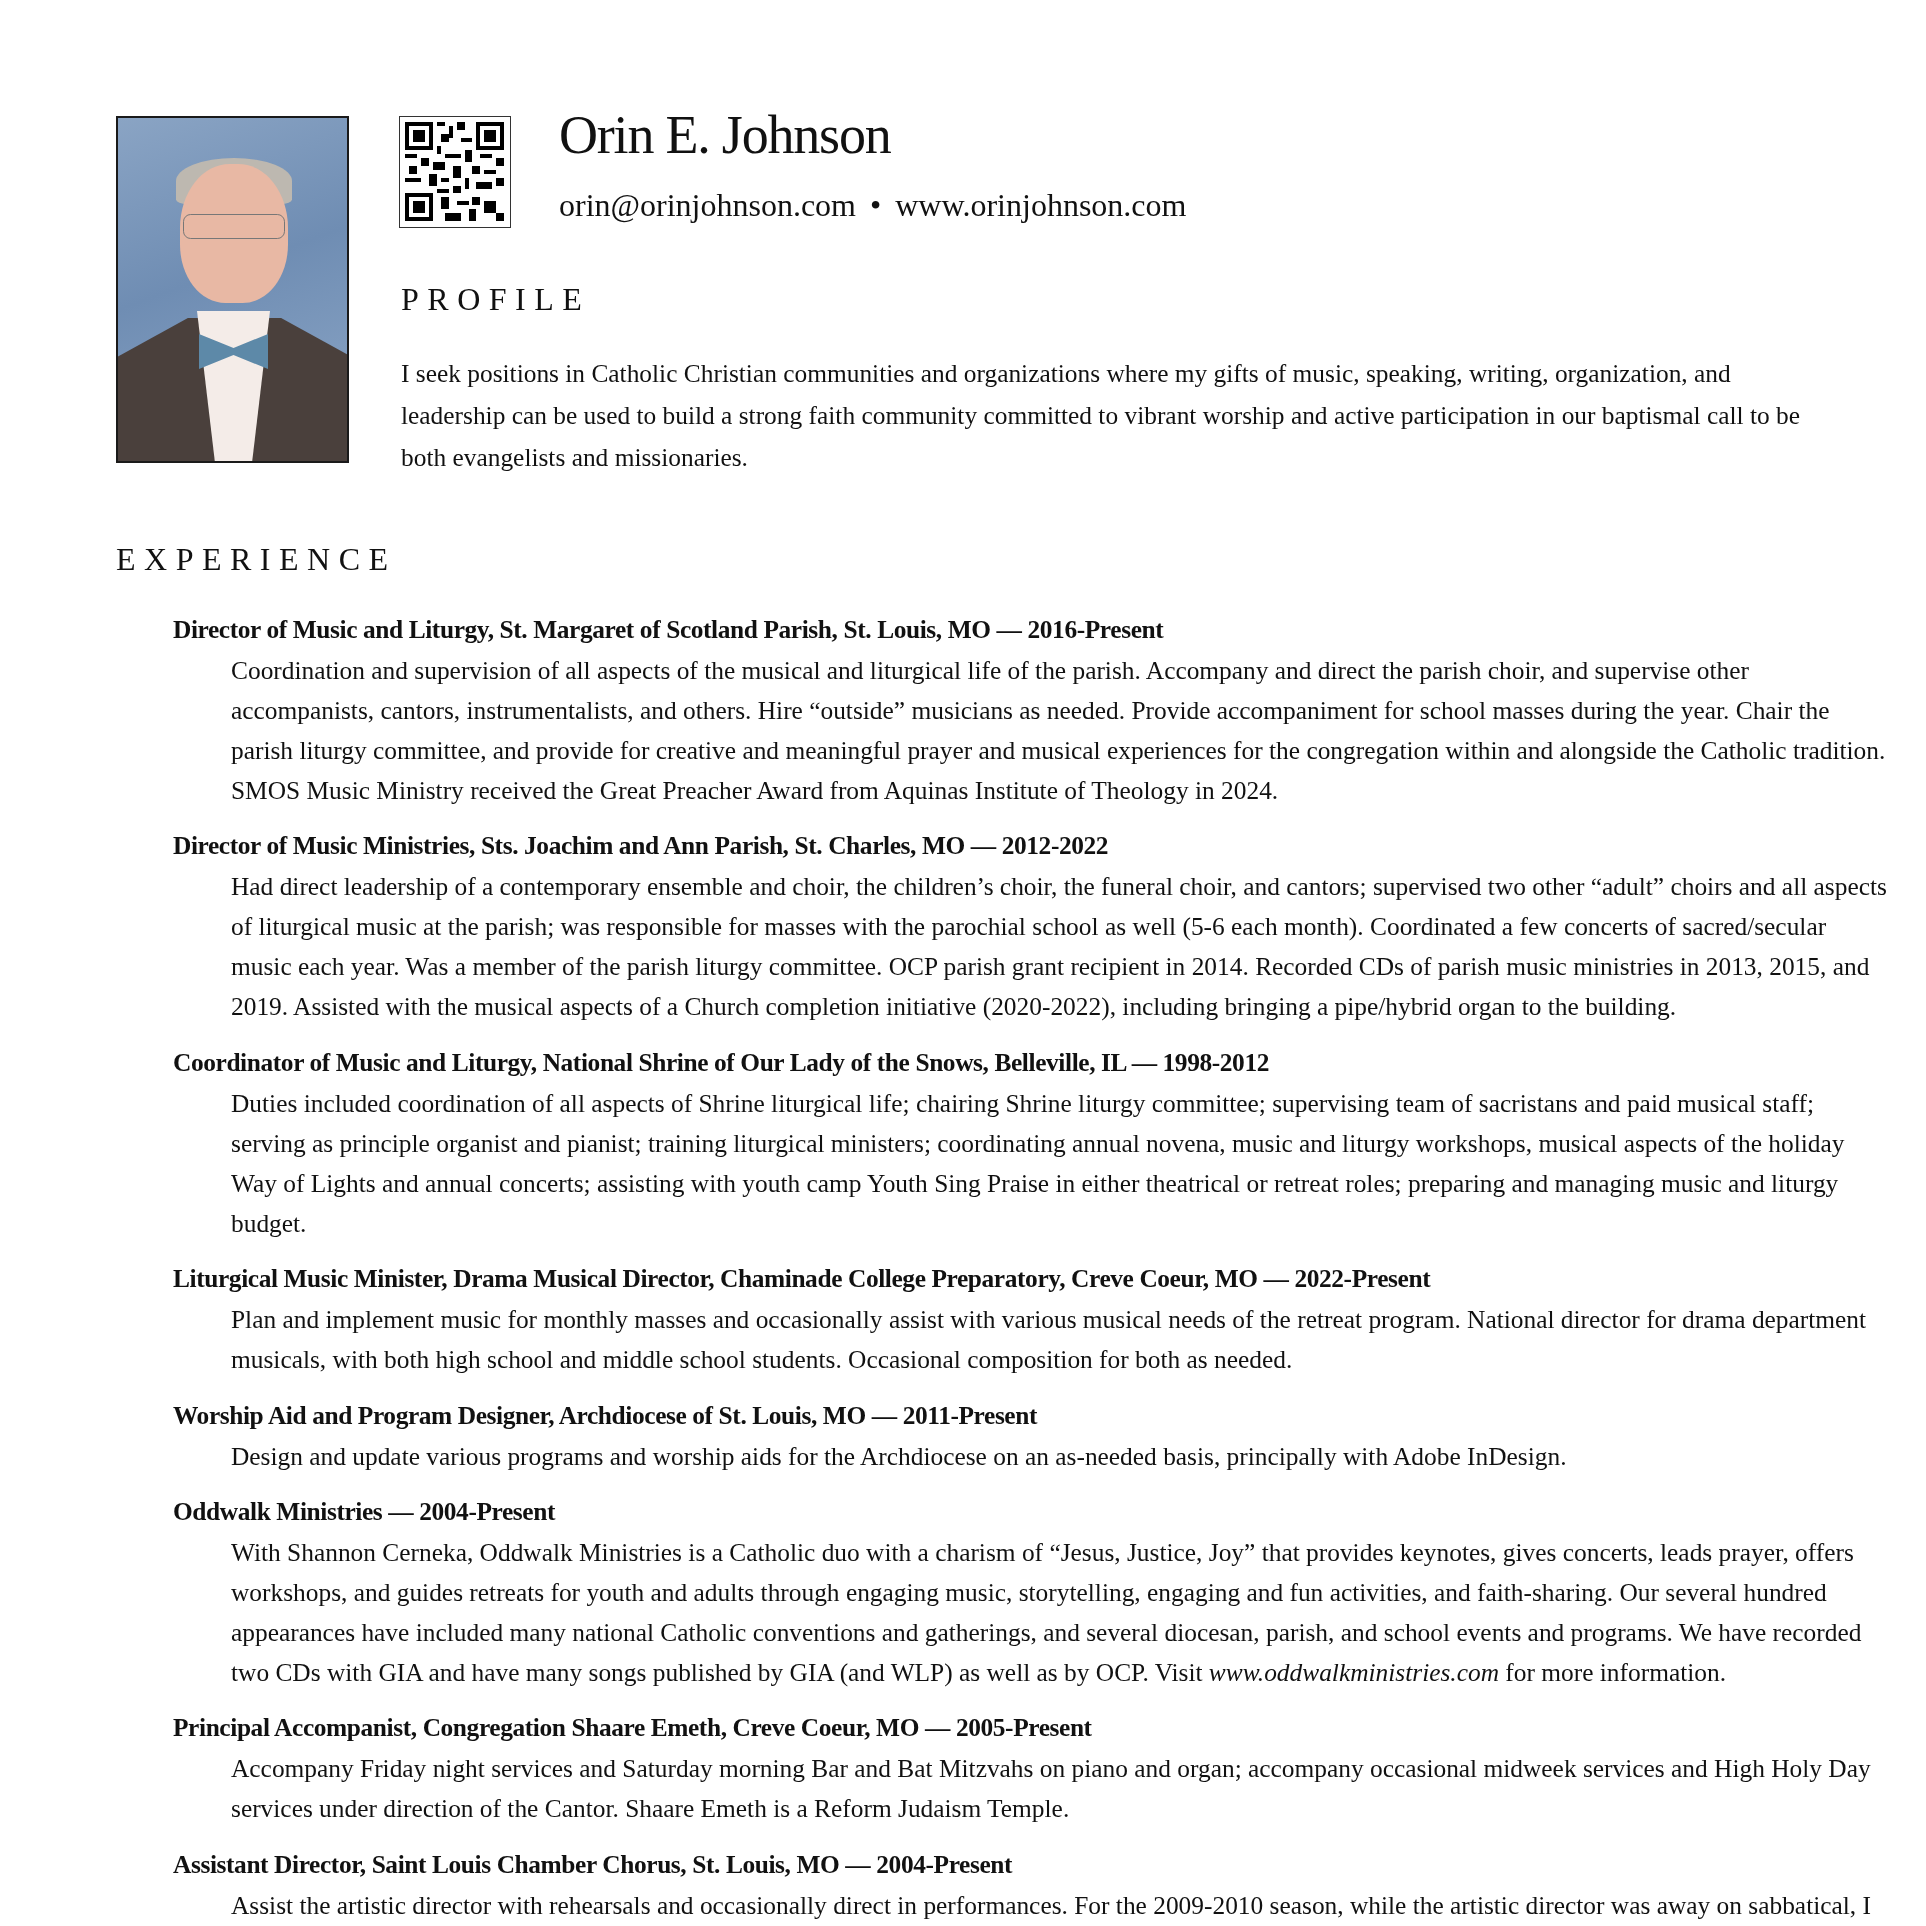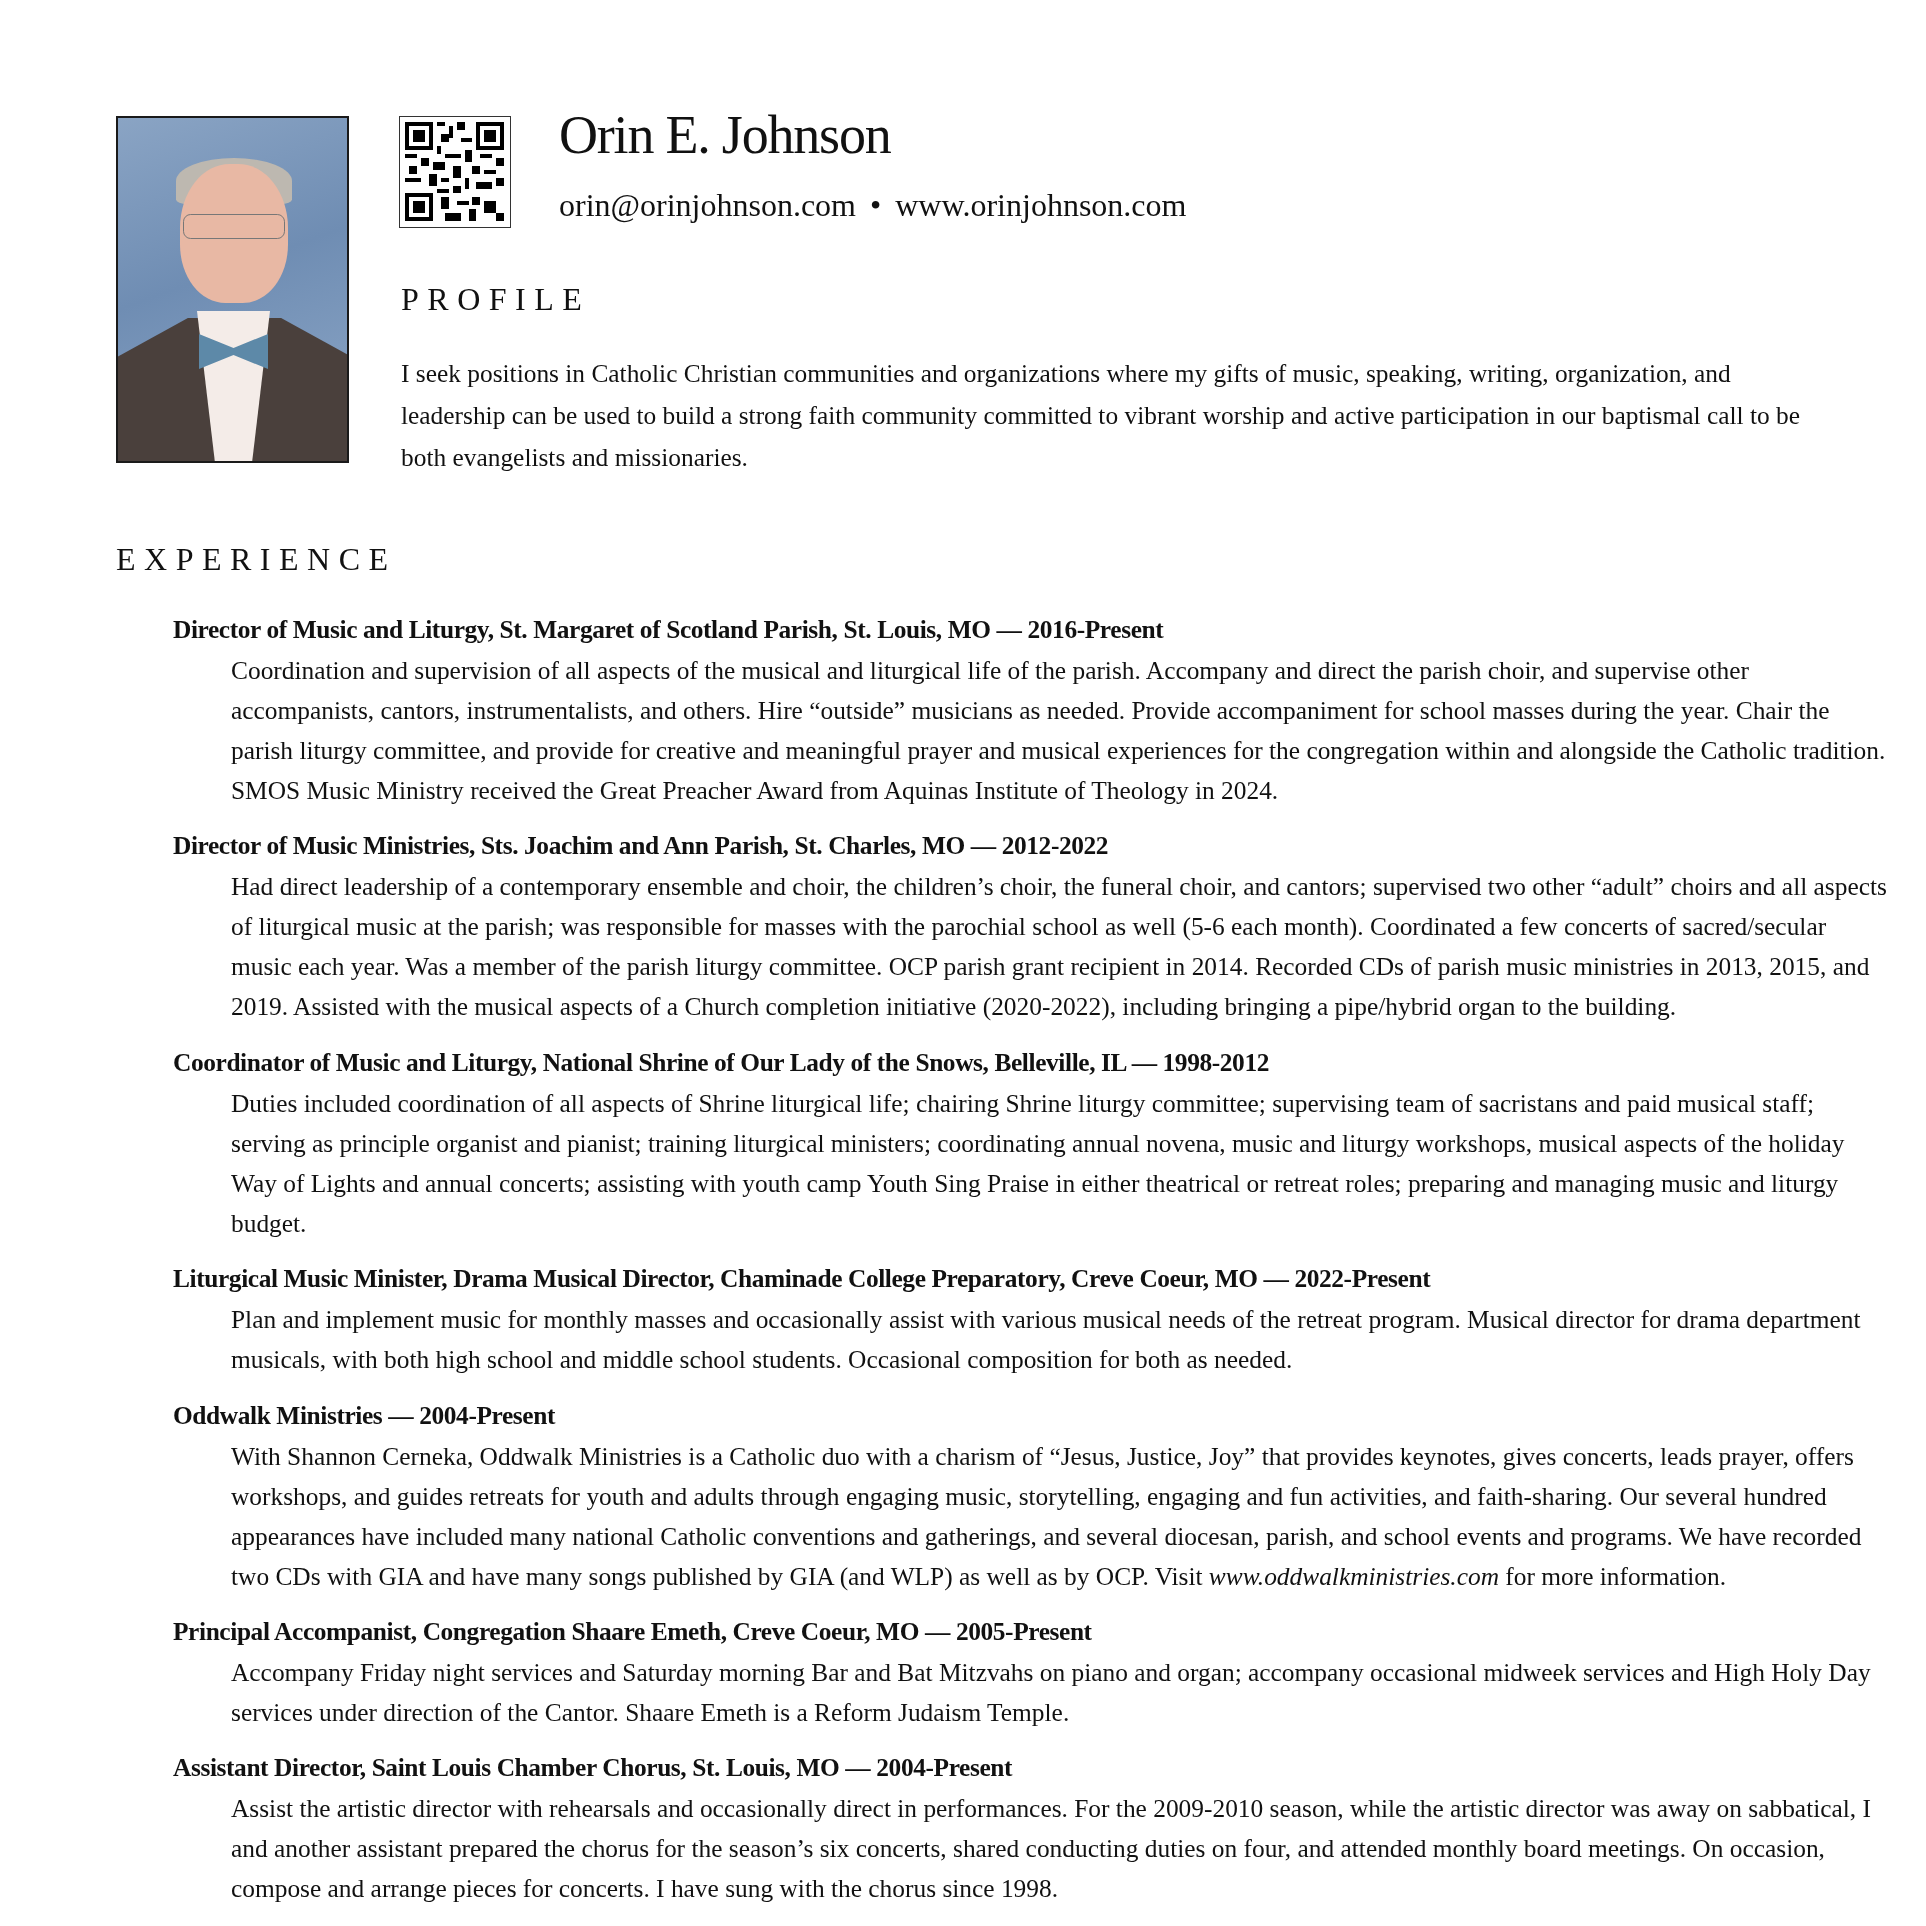--- a/index.html
+++ b/index.html
@@ -116,21 +116,25 @@
   <div class="job">
     <div class="job-title">Director of Music Ministries, Sts. Joachim and Ann Parish, St. Charles, MO — 2012-2022</div>
     <p class="job-desc">Had direct leadership of a contemporary ensemble and choir, the children’s choir, the funeral choir, and cantors; supervised two other “adult” choirs and all aspects of liturgical music at the parish; was responsible for masses with the parochial school as well (5-6 each month).  Coordinated a few concerts of sacred/secular music each year.   Was a member of the parish liturgy committee. OCP parish grant recipient in 2014.  Recorded CDs of parish music ministries in 2013, 2015, and 2019. Assisted with the musical aspects of a Church completion initiative (2020-2022), including bringing a pipe/hybrid organ to the building.</p>
   </div>
   <div class="job">
     <div class="job-title">Coordinator of Music and Liturgy, National Shrine of Our Lady of the Snows, Belleville, IL — 1998-2012</div>
     <p class="job-desc">Duties included coordination of all aspects of Shrine liturgical life; chairing Shrine liturgy committee; supervising team of sacristans and paid musical staff; serving as principle organist and pianist; training liturgical ministers; coordinating annual novena, music and liturgy workshops, musical aspects of the holiday Way of Lights and annual concerts; assisting with youth camp Youth Sing Praise in either theatrical or retreat roles; preparing and managing music and liturgy budget.</p>
   </div>
   <div class="job">
     <div class="job-title">Liturgical Music Minister, Drama Musical Director, Chaminade College Preparatory, Creve Coeur, MO — 2022-Present</div>
-    <p class="job-desc">Plan and implement music for monthly masses and occasionally assist with various musical needs of the retreat program.  Musical director for drama department musicals, with both high school and middle school students.  Occasional composition for both as needed.</p>
+    <p class="job-desc">Plan and implement music for monthly masses and occasionally assist with various musical needs of the retreat program.  National director for drama department musicals, with both high school and middle school students.  Occasional composition for both as needed.</p>
+  </div>
+  <div class="job">
+    <div class="job-title">Worship Aid and Program Designer, Archdiocese of St. Louis, MO — 2011-Present</div>
+    <p class="job-desc">Design and update various programs and worship aids for the Archdiocese on an as-needed basis, principally with Adobe InDesign.</p>
   </div>
   <div class="job">
     <div class="job-title">Oddwalk Ministries — 2004-Present</div>
     <p class="job-desc"><span>With Shannon Cerneka, Oddwalk Ministries is a Catholic duo with a charism of “Jesus, Justice, Joy” that provides keynotes, gives concerts, leads prayer, offers workshops, and guides retreats for youth and adults through engaging music, storytelling, engaging and fun activities, and faith-sharing.  Our several hundred appearances have included many national Catholic conventions and gatherings, and several diocesan, parish, and school events and programs.  We have recorded two CDs with GIA and have many songs published by GIA (and WLP) as well as by OCP.  Visit</span> <i>www.oddwalkministries.com</i><span> for more information.</span></p>
   </div>
   <div class="job">
     <div class="job-title">Principal Accompanist, Congregation Shaare Emeth, Creve Coeur, MO — 2005-Present</div>
     <p class="job-desc">Accompany Friday night services and Saturday morning Bar and Bat Mitzvahs on piano and organ; accompany occasional midweek services and High Holy Day services under direction of the Cantor.  Shaare Emeth is a Reform Judaism Temple.</p>
   </div>
   <div class="job">

